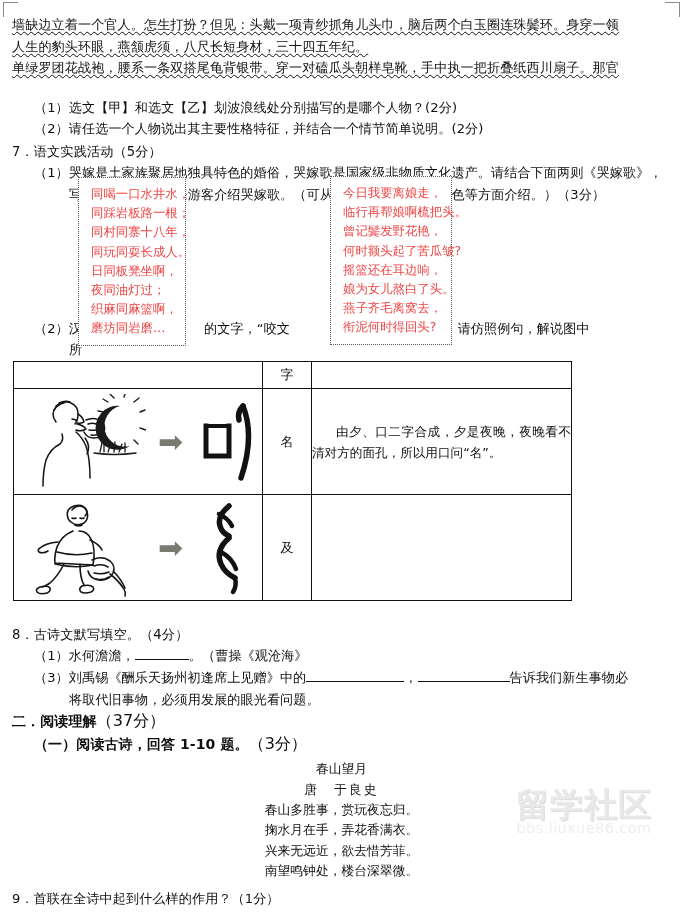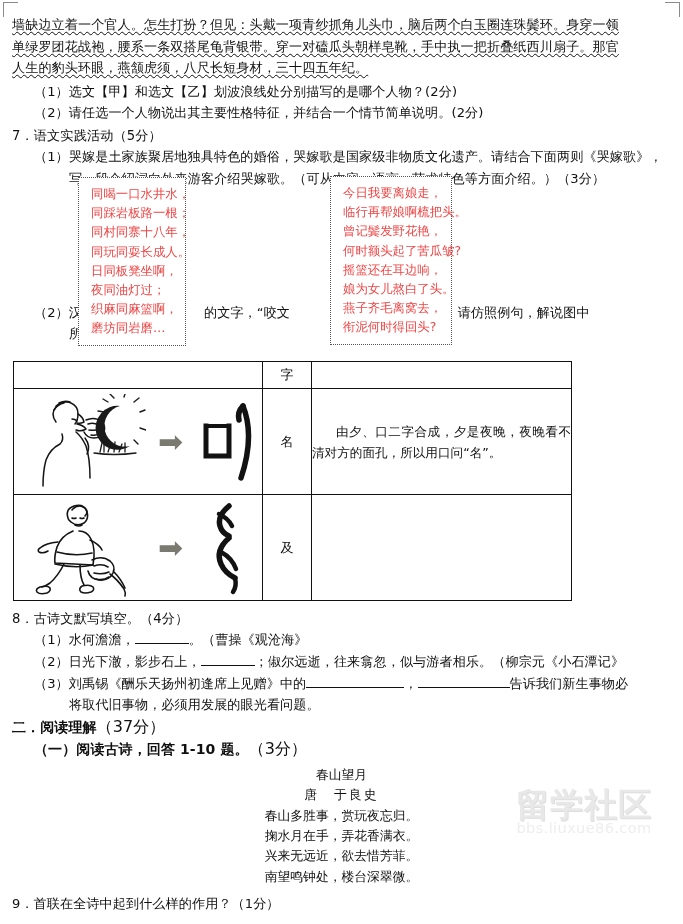--- a/index.html
+++ b/index.html
@@ -164,25 +164,25 @@
 </head>
 <body>
 
 <div class="page">
 
   <div class="crop-mark crop-tl"></div>
   <div class="crop-mark crop-tr"></div>
 
   <div style="margin-top:8px;">
     <div class="line body-text wavy">墙缺边立着一个官人。怎生打扮？但见：头戴一项青纱抓角儿头巾，脑后两个白玉圈连珠鬓环。身穿一领</div>
+    <div class="line body-text wavy">人生的豹头环眼，燕颔虎须，八尺长短身材，三十四五年纪。</div>
     <div class="line body-text wavy">单绿罗团花战袍，腰系一条双搭尾龟背银带。穿一对磕瓜头朝样皂靴，手中执一把折叠纸西川扇子。那官</div>
-    <div class="line body-text wavy">人生的豹头环眼，燕颔虎须，八尺长短身材，三十四五年纪。</div>
-  </div>
-
-  <div style="margin-top:2px;">
+  </div>
+
+  <div style="margin-top:18px;">
     <div class="line body-text indent1">（1）选文【甲】和选文【乙】划波浪线处分别描写的是哪个人物？(2分)</div>
     <div class="line body-text indent1">（2）请任选一个人物说出其主要性格特征，并结合一个情节简单说明。(2分)</div>
   </div>
 
   <div style="margin-top:1px;">
     <div class="line">
       <span>7．</span><span>语文实践活动（5分）</span>
     </div>
     <div class="line body-text indent1">（1）哭嫁是土家族聚居地独具特色的婚俗，哭嫁歌是国家级非物质文化遗产。请结合下面两则《哭嫁歌》，</div>
     <div class="line body-text indent3">写一段介绍词向外来游客介绍哭嫁歌。（可从内容、语言、艺术特色等方面介绍。）（3分）</div>
@@ -345,23 +345,20 @@
   <div style="height:253px;"></div>
 
   <div style="margin-top:10px;">
     <div class="line">
       <span>8．</span><span>古诗文默写填空。（4分）</span>
     </div>
     <div class="line body-text indent1">
       <span>（1）水何澹澹，</span><span class="blank-ul bl-short"></span><span>。（曹操《观沧海》</span>
     </div>
     <div class="line body-text indent1">
-      <span>（2）日光下澈，影步石上，</span><span class="blank-ul bl-short"></span><span>；俶尔远逝，往来翕忽，似与游者相乐。（柳宗元《小石潭记》</span>
-    </div>
-    <div class="line body-text indent1">
       <span>（3）刘禹锡《酬乐天扬州初逢席上见赠》中的</span><span class="blank-ul bl-long"></span><span>，</span><span class="blank-ul bl-med"></span><span>告诉我们新生事物必</span>
     </div>
     <div class="line body-text indent3">将取代旧事物，必须用发展的眼光看问题。</div>
   </div>
 
   <div>
     <div class="line">
       <span class="sec-head">二．阅读理解</span><span class="small">（37分）</span>
     </div>
     <div class="line indent1">

